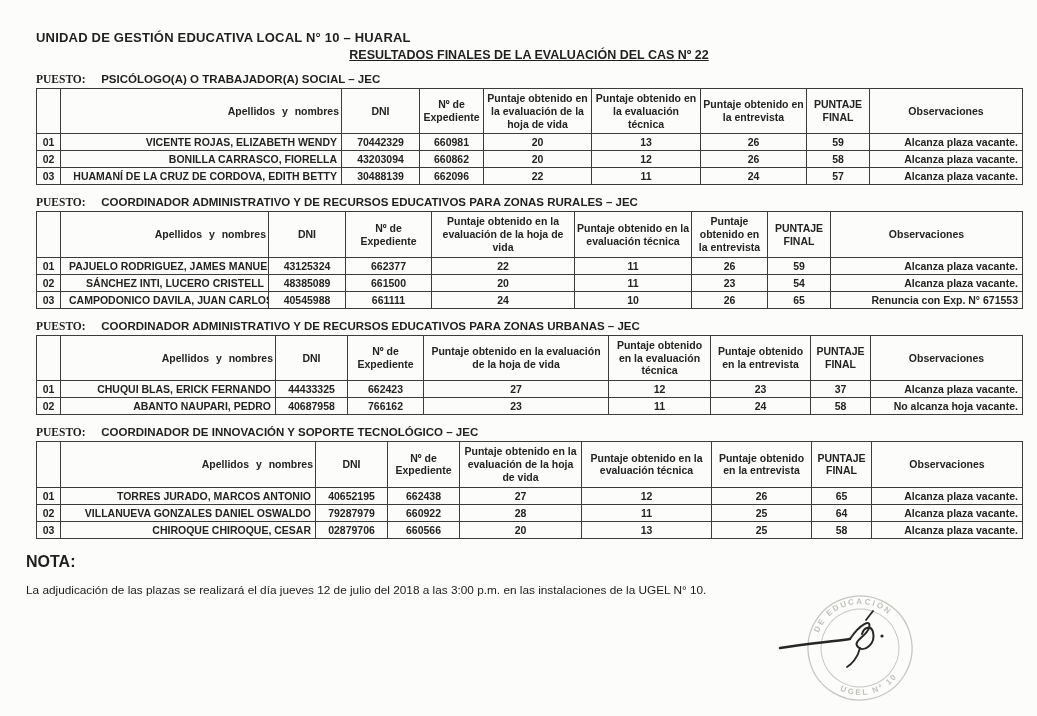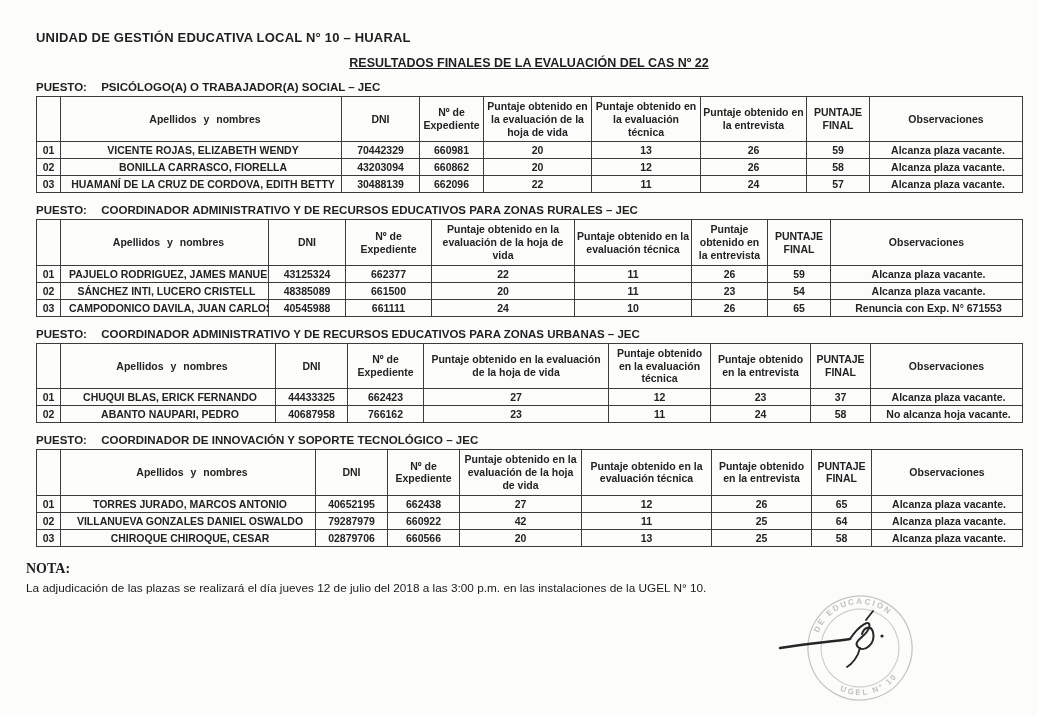--- a/index.html
+++ b/index.html
@@ -13,46 +13,46 @@
     overflow: hidden;
     margin: 0 auto;
   }
   .content { padding: 30px 15px 0 36px; }
   .doc-title {
     text-align: left; font-weight: bold; font-size: 13px;
     letter-spacing: .2px; line-height: 15px;
   }
   .doc-subtitle {
     text-align: center; font-weight: bold; font-size: 12.5px;
-    text-decoration: underline; margin-top: 11px;
+    text-decoration: underline; margin-top: 3px;
   }
   .sec { margin-top: 11px; }
   .puesto-line { font-weight: bold; font-size: 11.5px; margin: 0 0 3px 0; }
-  .puesto-label { display:inline-block; min-width: 62px; }
+  .puesto-label { display:inline-block; min-width: 62px; font-family: Liberation Serif, serif; }
   table.results {
     width: 986px; border-collapse: collapse; table-layout: fixed;
   }
   .results th, .results td {
     border: 1px solid #3c3c3c; font-weight: bold; color: #232323;
   }
   .results thead th {
     font-size: 10.5px; line-height: 1.22; padding: 3px 2px;
     text-align: center; vertical-align: middle;
   }
   .results thead th.col-name {
-    text-align: center; padding-left: 10px; word-spacing: 4px;
+    text-align: right; padding-left: 10px; word-spacing: 4px;
   }
   .results td {
     font-size: 10.5px; height: 17px; padding: 0 4px;
     text-align: center; white-space: nowrap; overflow: hidden;
   }
-  .results td.left { text-align: center; padding-left: 8px; }
+  .results td.left { text-align: right; padding-left: 8px; }
   .nota { margin-top: 14px; margin-left: -10px; }
-  .nota-label { font-weight: bold; font-size: 14px; font-family: Liberation Serif, serif; }
-  .nota-text { font-size: 11.8px; margin-top: 4px; color:#1b1b1b; }
+  .nota-label { font-weight: bold; font-size: 16px; }
+  .nota-text { font-size: 11.8px; margin-top: 12px; color:#1b1b1b; }
   .stamp-wrap { position: absolute; left: 770px; top: 578px; width: 185px; height: 135px; }
 </style>
 </head>
 <body>
 
 <div class="page">
   <div class="content">
 
     <div class="doc-title">UNIDAD DE GESTIÓN EDUCATIVA LOCAL N° 10 – HUARAL</div>
     <div class="doc-subtitle">RESULTADOS FINALES DE LA EVALUACIÓN DEL CAS Nº 22</div>
@@ -290,21 +290,21 @@
               <td>12</td>
               <td>26</td>
               <td>65</td>
               <td class="left">Alcanza plaza vacante.</td>
             </tr>
             <tr>
               <td>02</td>
               <td class="left">VILLANUEVA GONZALES DANIEL OSWALDO</td>
               <td>79287979</td>
               <td>660922</td>
-              <td>42</td>
+              <td>28</td>
               <td>11</td>
               <td>25</td>
               <td>64</td>
               <td class="left">Alcanza plaza vacante.</td>
             </tr>
             <tr>
               <td>03</td>
               <td class="left">CHIROQUE CHIROQUE, CESAR</td>
               <td>02879706</td>
               <td>660566</td>

